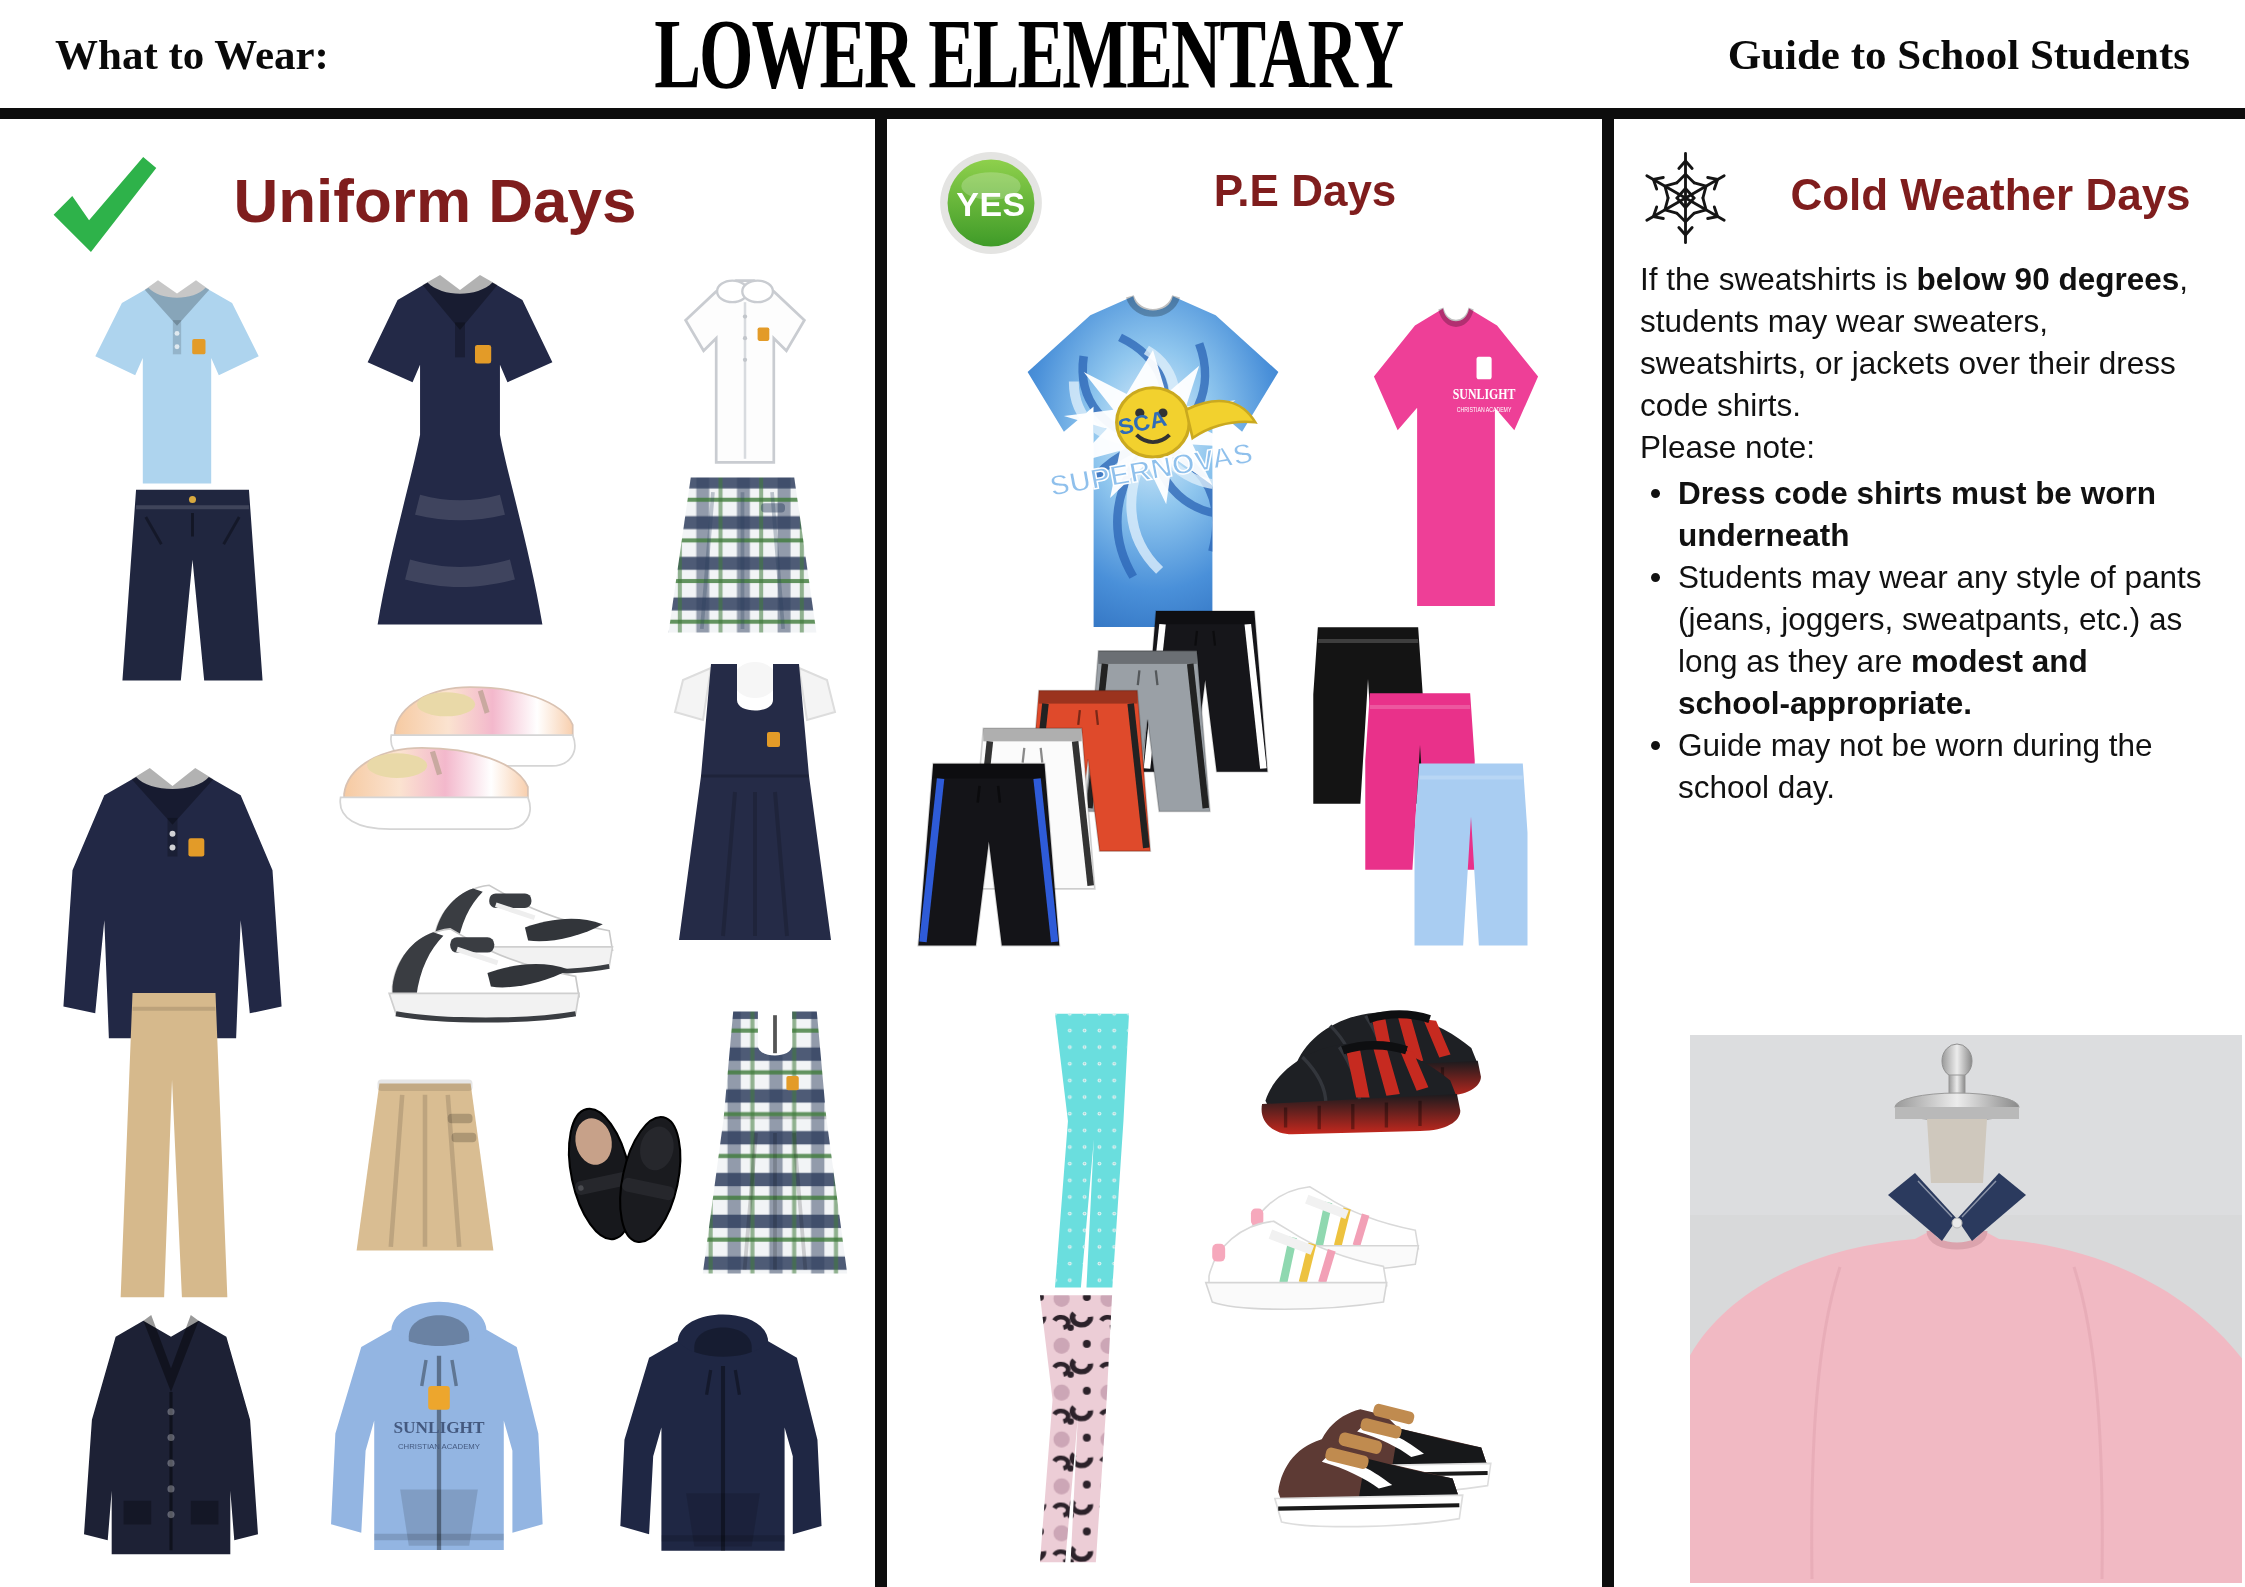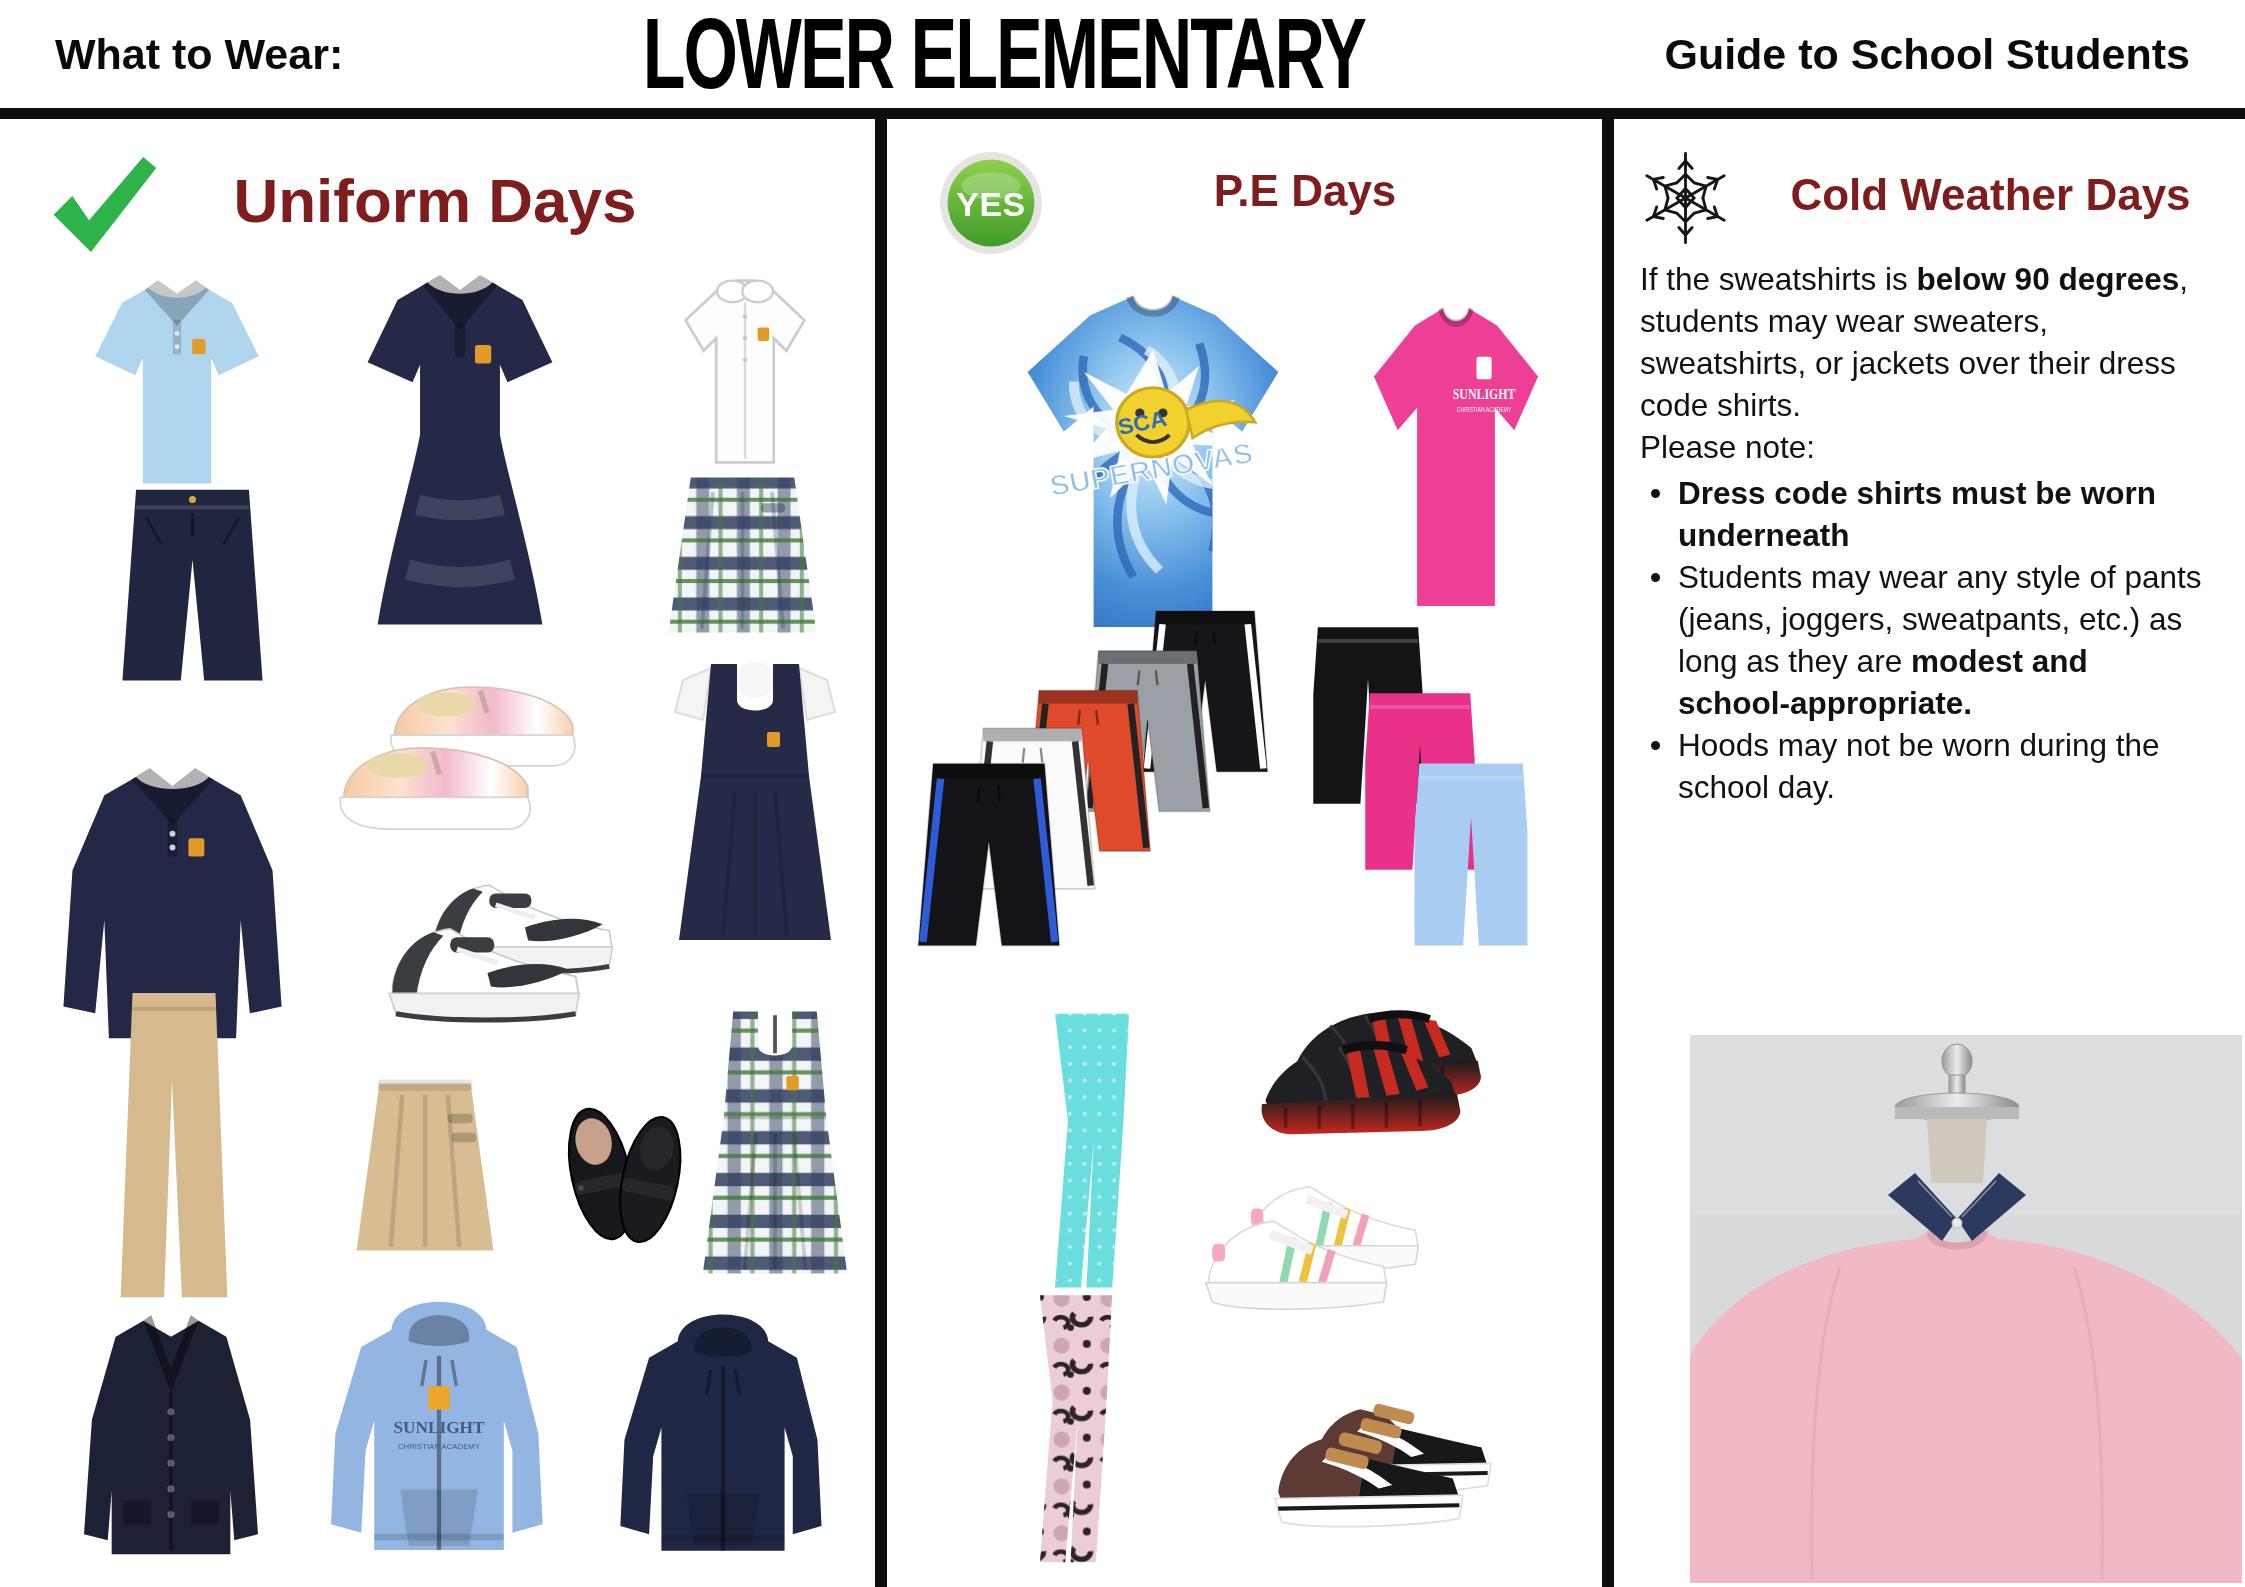--- a/index.html
+++ b/index.html
@@ -1,20 +1,20 @@
 <!DOCTYPE html>
 <html><head>
 <meta charset="utf-8">
 <style>
   html,body{margin:0;padding:0;background:#ffffff;font-family:"Liberation Sans",sans-serif;}
   .page{position:relative;width:2245px;height:1587px;background:#fff;overflow:hidden;}
 
   
   .hdr{position:absolute;left:0;top:0;width:2245px;height:108px;display:flex;align-items:center;
-       justify-content:space-between;padding:0 55px;box-sizing:border-box;}
+       justify-content:space-between;padding:0 55px;box-sizing:border-box;font-family:Liberation Serif, serif;}
   .hdr-side{font-size:43px;font-weight:bold;color:#0a0a0a;white-space:nowrap;}
   .hdr-big{font-size:70px;font-weight:bold;letter-spacing:-2px;color:#000;white-space:nowrap;
            display:inline-block;transform:scaleY(1.42);transform-origin:center;}
   .rule{position:absolute;left:0;top:108px;width:2245px;height:11px;background:#0d0d0d;}
   .divider{position:absolute;top:119px;bottom:0;width:12px;background:#0d0d0d;}
   #div1{left:875px;} #div2{left:1602px;}
 
   .coltitle{position:absolute;font-weight:bold;color:#7f1d1d;text-align:center;line-height:1.05;}
   #t-uniform{left:155px;top:168px;width:560px;font-size:62px;}
   #t-pe{left:1120px;top:168px;width:370px;font-size:44px;}
@@ -450,21 +450,21 @@
     </g>
   </svg>
   <div class="coltitle" id="t-cold">Cold Weather Days</div>
 
   <div class="cold-text">
     <p id="cold-intro"><span>If the sweatshirts is </span><span class="b">below 90 degrees</span><span>, students may wear sweaters, sweatshirts, or jackets over their dress code shirts.</span></p>
     <div>Please note:</div>
     <ul id="cold-bullets">
         <li><span class="b">Dress code shirts must be worn underneath</span></li>
         <li><span>Students may wear any style of pants (jeans, joggers, sweatpants, etc.) as long as they are </span><span class="b">modest and school-appropriate.</span></li>
-        <li><span>Hoods may not be worn during the school day.</span></li>
+        <li><span>Guide may not be worn during the school day.</span></li>
       </ul>
   </div>
 
   <div class="photo">
     <svg width="552" height="548" viewBox="0 0 552 548">
       <rect width="552" height="548" fill="#d8d9da"></rect>
       <rect width="552" height="180" fill="#dcdddf"></rect>
       <ellipse cx="267" cy="26" rx="15" ry="17" fill="url(#silver)" stroke="#909090"></ellipse>
       <rect x="259" y="40" width="16" height="26" fill="url(#silver)" stroke="#979797"></rect>
       <ellipse cx="267" cy="72" rx="62" ry="14" fill="url(#silver)" stroke="#9a9a9a"></ellipse>

